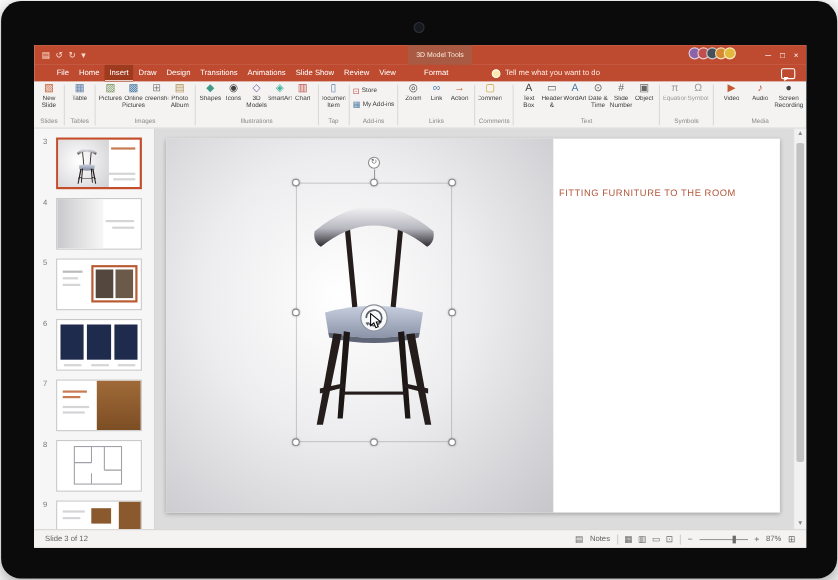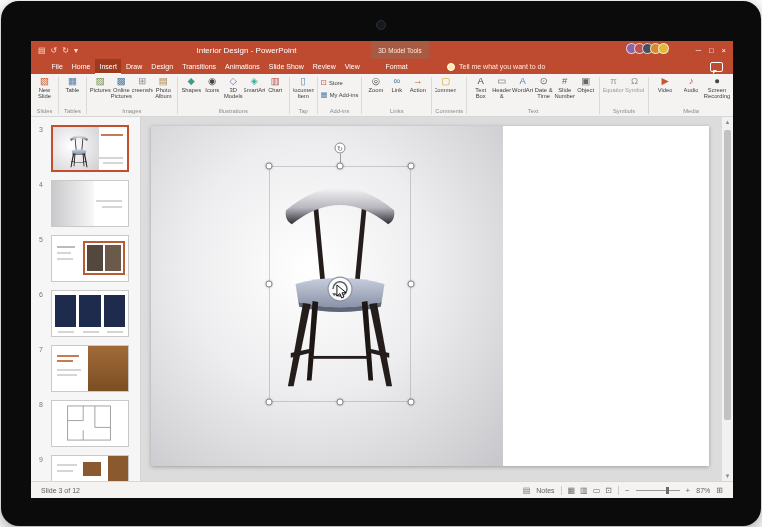--- a/index.html
+++ b/index.html
@@ -135,21 +135,20 @@
 
   <div class="screen">
 
     <div class="titlebar">
       <div class="qat">
           <span>▤</span>
           <span>↺</span>
           <span>↻</span>
           <span>▾</span>
         </div>
-      <div class="win-title">Interior Design - PowerPoint</div>
       <div class="ctx-chip">3D Model Tools</div>
       <div class="avatars">
           <div class="avatar" style="background: rgb(138, 99, 168);"></div>
           <div class="avatar" style="background: rgb(192, 80, 77);"></div>
           <div class="avatar" style="background: rgb(69, 80, 91);"></div>
           <div class="avatar" style="background: rgb(214, 138, 47);"></div>
           <div class="avatar" style="background: rgb(227, 185, 59);"></div>
         </div>
       <div class="winctl">
           <span>─</span>
@@ -438,20 +437,21 @@
     <div style="position:absolute;left:31px;top:6px;width:18px;height:14px;background:#8a5a2e"></div>
     <div class="tln" style="left:5px;top:8px;width:20px"></div>
     <div class="tln" style="left:5px;top:14px;width:16px"></div>
     </div>
           </div>
         </div>
 
       <div class="slidearea">
         <div class="slide">
           <div class="slide-grad"></div>
+          <div class="slide-title">FITTING FURNITURE TO THE ROOM</div>
 
           <div class="model">
             <div class="selbox"></div>
             <svg class="chair-svg" viewBox="0 0 150 240">
               <use href="#chairShape" xlink:href="#chairShape"></use>
             </svg>
             <div class="rot-line"></div>
             <div class="rot-handle">↻</div>
             <div class="rotate-overlay">
               <svg viewBox="0 0 24 24" width="26" height="26">

